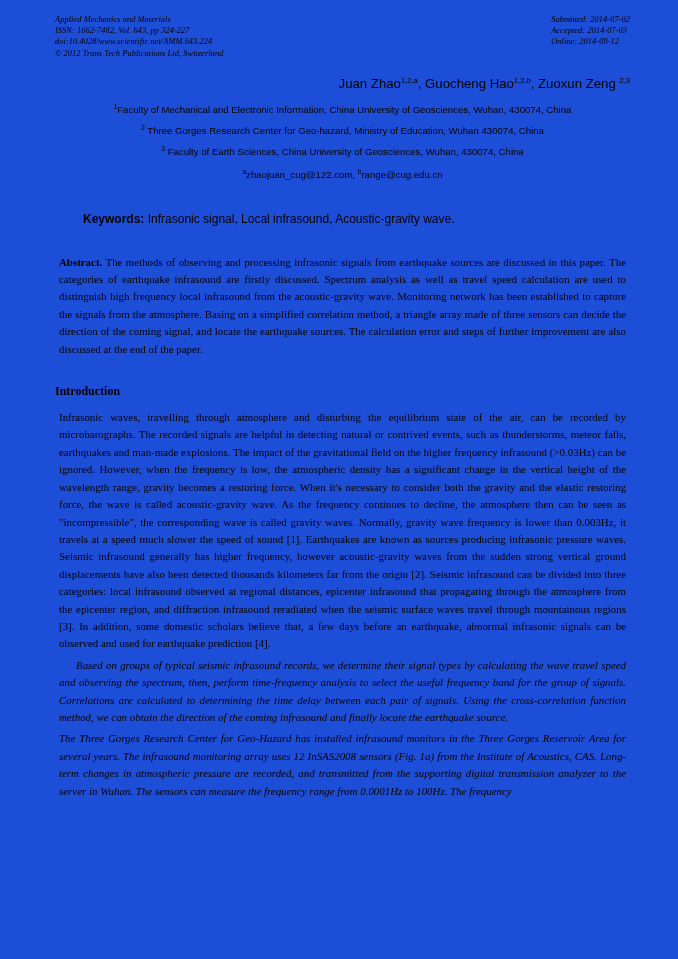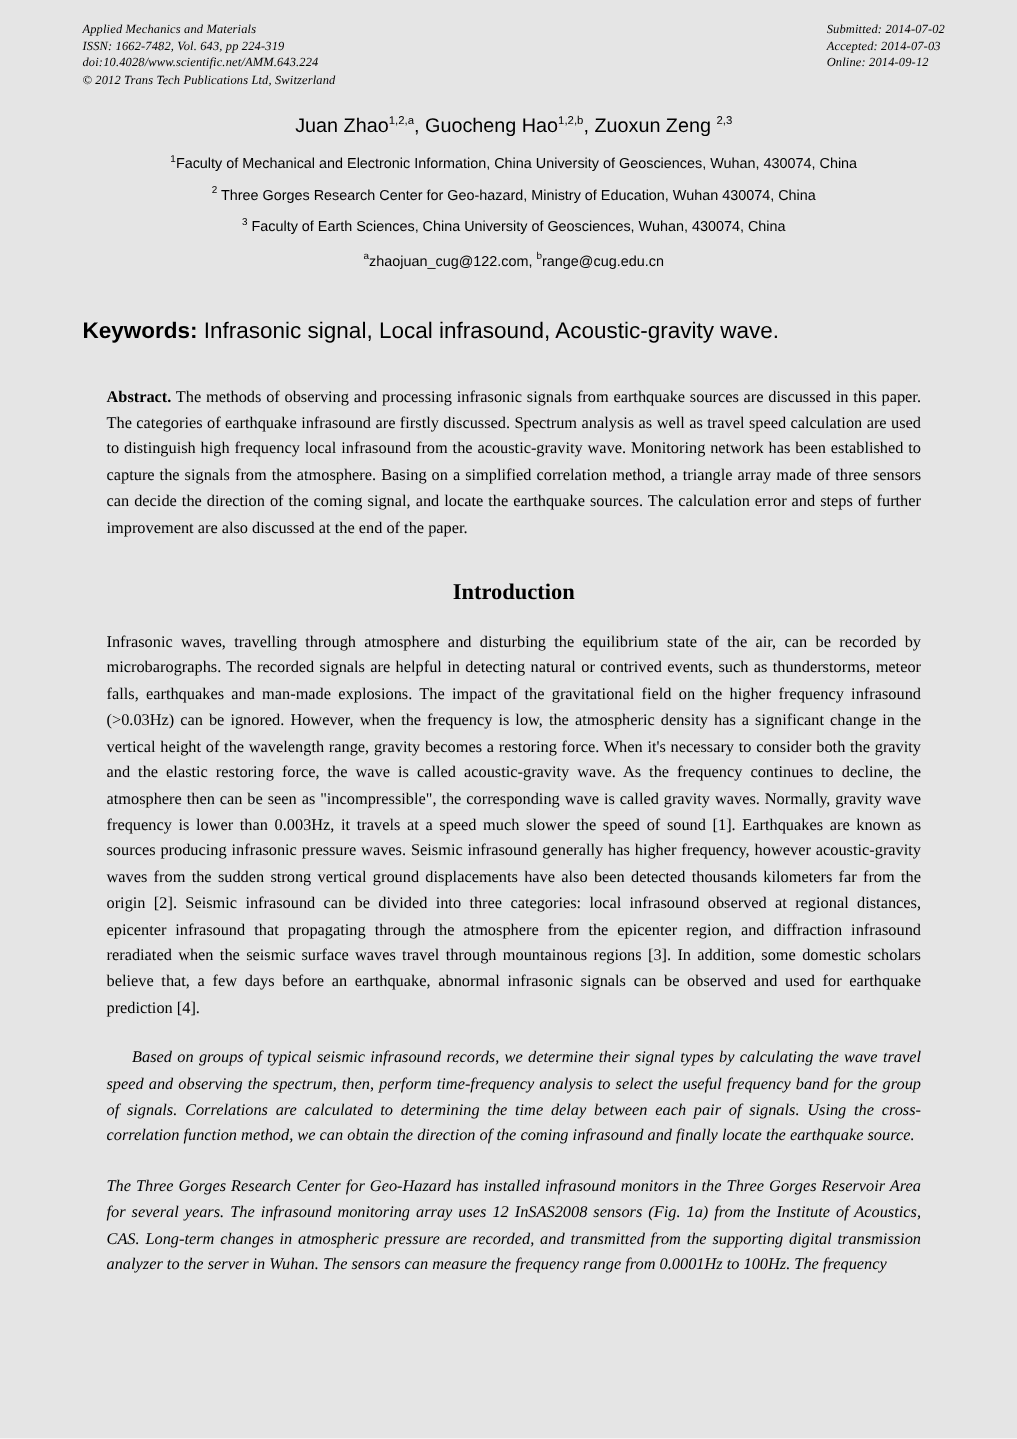--- a/index.html
+++ b/index.html
@@ -8,21 +8,21 @@
     background: #ffffff;
   }
   body {
     font-family: "Liberation Serif", serif;
     color: #000000;
   }
   .page {
     position: relative;
     width: 678px;
     height: 959px;
-    background: #e5e5e5;
+    background: #1d4ed8;
     overflow: hidden;
     box-sizing: border-box;
     padding: 14px 48px 0 55px;
   }
 
   
   .journal-header {
     display: flex;
     justify-content: space-between;
     align-items: flex-start;
@@ -45,21 +45,21 @@
     font-size: 14.2px;
     text-align: center;
     margin-top: 31px;
     letter-spacing: 0.05px;
   }
 
   
   .authors {
     font-family: "Liberation Sans", sans-serif;
     font-size: 13.2px;
-    text-align: center;
+    text-align: right;
     margin-top: 17px;
   }
   .authors sup {
     font-size: 7.6px;
     vertical-align: super;
     line-height: 0;
   }
 
   
   .affils {
@@ -80,65 +80,65 @@
     vertical-align: super;
     line-height: 0;
   }
   .affils .emails {
     margin-top: 9px;
   }
 
   
   .keywords {
     font-family: "Liberation Sans", sans-serif;
-    font-size: 15px;
+    font-size: 12px;
     margin-top: 29px;
+    margin-left: 28px;
   }
   .keywords b {
     font-weight: bold;
   }
 
   
   .para {
     font-size: 10.9px;
     line-height: 17.4px;
     text-align: justify;
     text-justify: inter-word;
-    margin: 16px;
+    margin: 4px;
   }
   .abstract {
     margin-top: 28px;
   }
   .abstract b {
     font-weight: bold;
   }
   .section-head {
     font-weight: bold;
-    font-size: 15px;
+    font-size: 12px;
     margin-top: 26px;
     margin-bottom: 10px;
-    text-align: center;
   }
   .para.indent-first {
     text-indent: 17px;
   }
   .para + .para {
     margin-top: 0;
     font-style: italic;
   }
 </style>
 </head>
 <body>
 
 <div class="page">
 
   <div class="journal-header">
     <div class="left">
       <div>Applied Mechanics and Materials</div>
-      <div>ISSN: 1662-7482, Vol. 643, pp 224-319</div>
+      <div>ISSN: 1662-7482, Vol. 643, pp 324-227</div>
       <div>doi:10.4028/www.scientific.net/AMM.643.224</div>
       <div>© 2012 Trans Tech Publications Ltd, Switzerland</div>
     </div>
     <div class="right">
       <div>Submitted: 2014-07-02</div>
       <div>Accepted: 2014-07-03</div>
       <div>Online: 2014-09-12</div>
     </div>
   </div>
 

